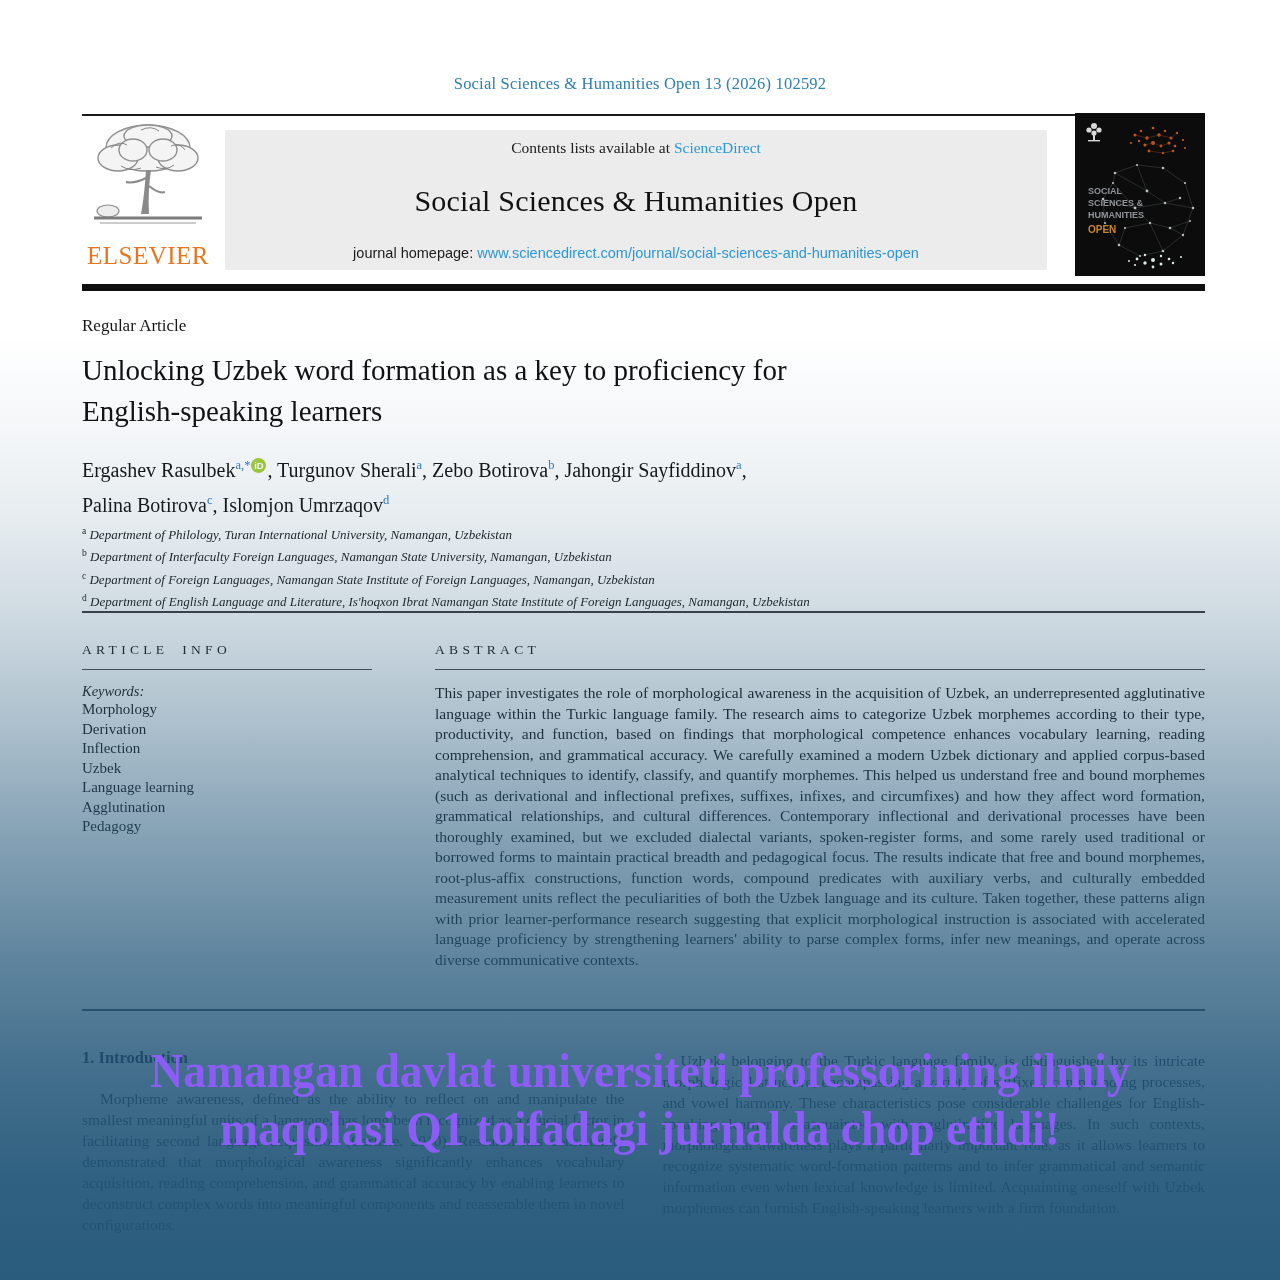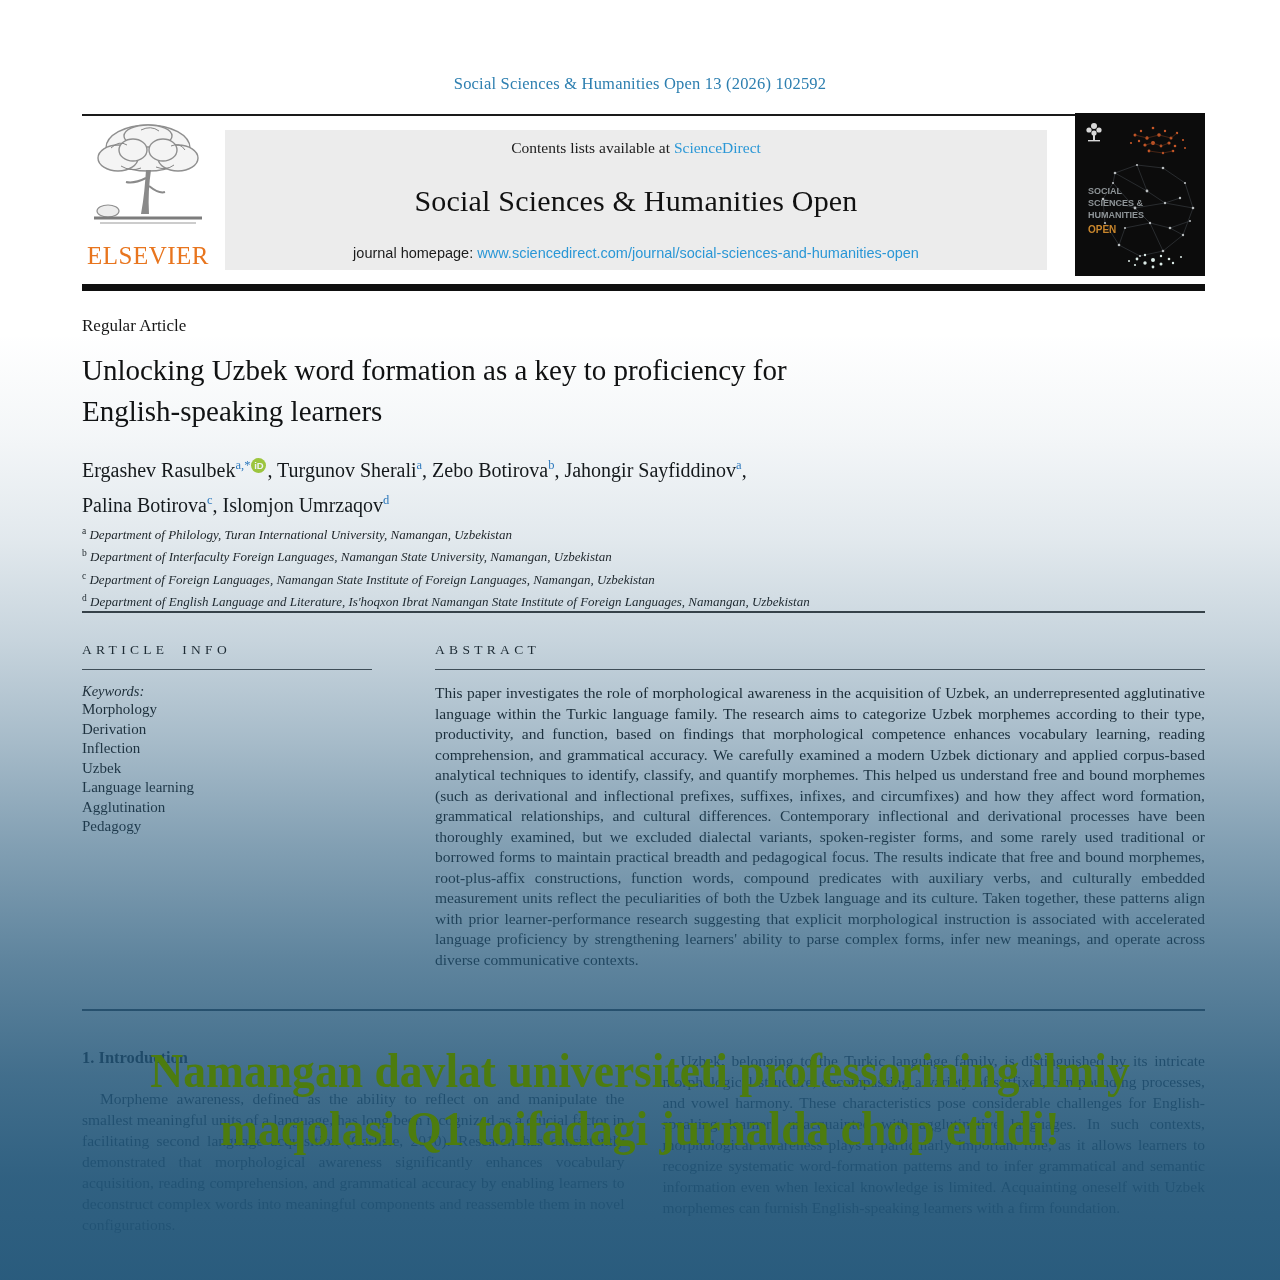--- a/index.html
+++ b/index.html
@@ -73,21 +73,21 @@
       rgba(33,85,120,0.13) 42%,
       rgba(33,85,120,0.25) 50%,
       rgba(33,85,120,0.40) 58%,
       rgba(33,85,120,0.56) 66%,
       rgba(33,85,120,0.72) 75%,
       rgba(33,85,120,0.85) 84%,
       rgba(33,85,120,0.93) 92%,
       rgba(33,85,120,0.96) 100%); }
 
   
-  .headline { top:1042px; left:0; width:100%; text-align:center; color:#4d7c0f;
+  .headline { top:1042px; left:0; width:100%; text-align:center; color:#8b5cf6;
     font-weight:bold; font-size:48px; line-height:58px; }
   .headline .hl-line { display:block; transform:scaleX(.95); transform-origin:center; }
 </style>
 </head>
 <body>
 
 <div class="page">
 
   <div class="abs citation">Social Sciences &amp; Humanities Open 13 (2026) 102592</div>
 

